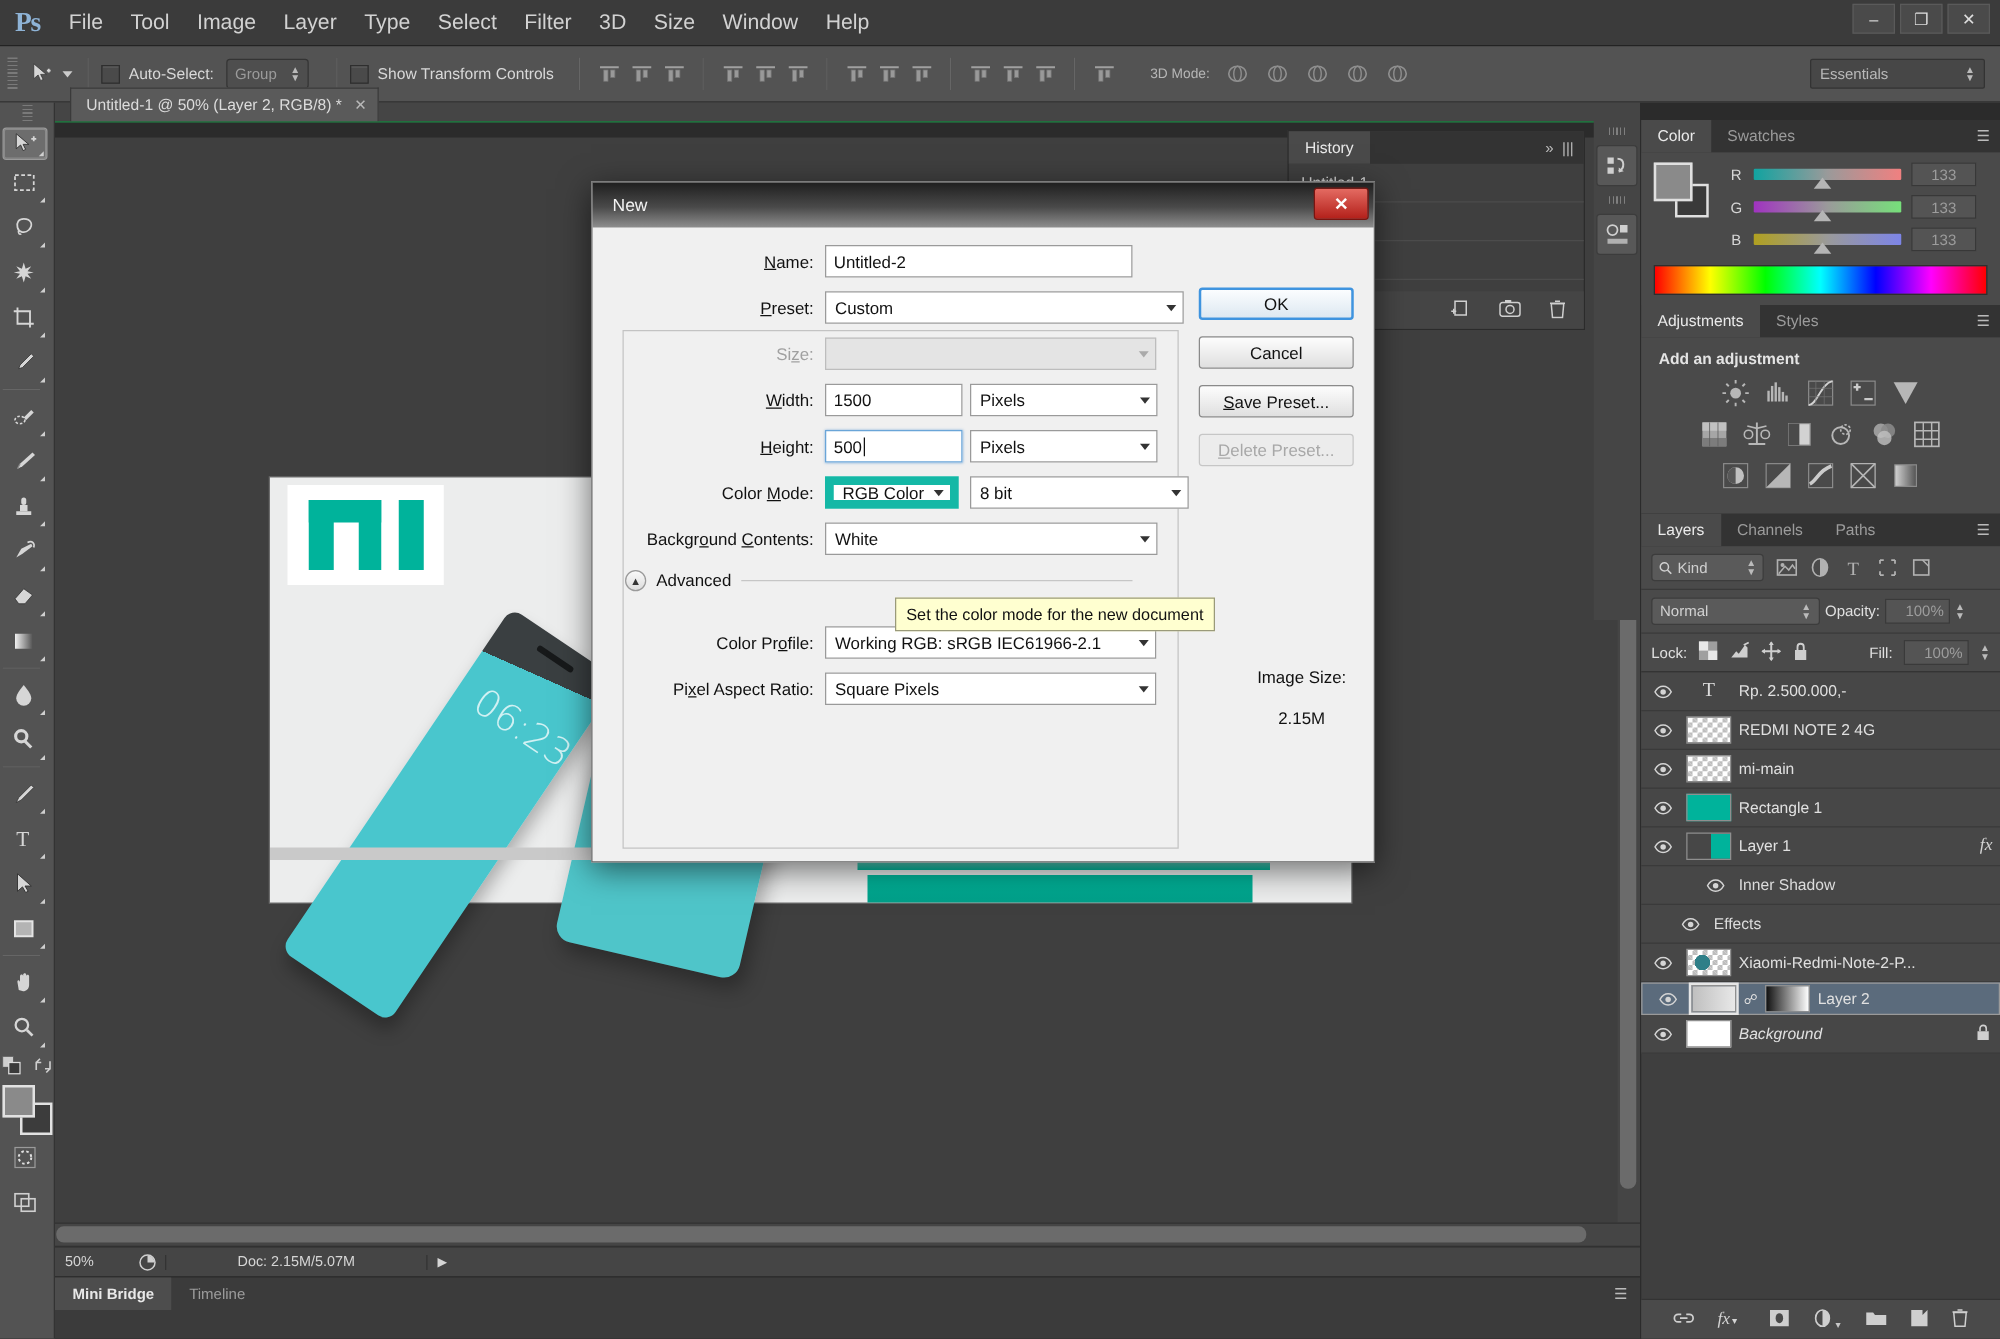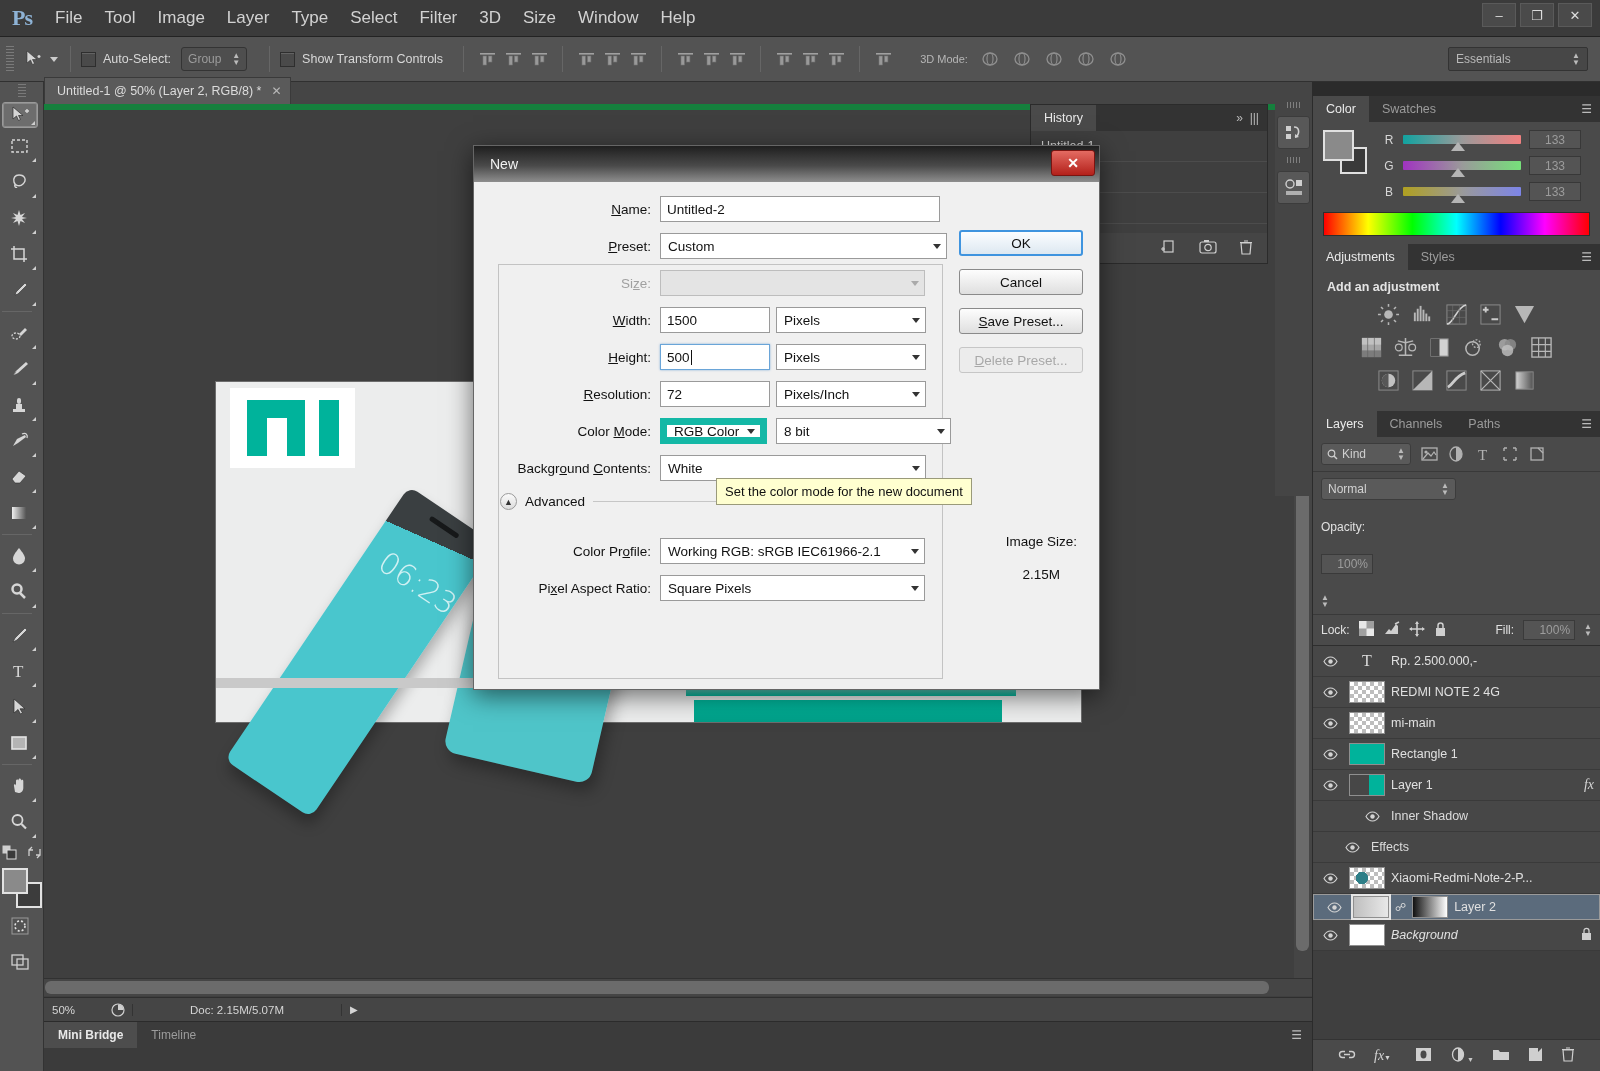--- a/index.html
+++ b/index.html
@@ -94,23 +94,23 @@
             border-bottom:1px solid #666; }
   .fgbg { position:relative; width:40px; height:40px; margin-top:4px; }
   .fgbg .sw1 { position:absolute; left:0; top:0; width:26px;height:26px;
       background:#8a8a8a; border:2px solid #e2e2e2; }
   .fgbg .sw2 { position:absolute; left:14px; top:14px; width:26px;height:26px;
       background:#3c3c3c; border:2px solid #e2e2e2; }
   .swap-row { display:flex; align-items:center; gap:10px; height:24px; }
 
   
   .tabstrip {
-    position:absolute; left:44px; top:82px; width:1268px; height:28px;
-    background:#454545; border-bottom:6px solid #15803d;
-    display:flex; align-items:flex-end;
+    position:absolute; left:44px; top:82px; width:1268px; height:16px;
+    background:#454545; border-bottom:1px solid #15803d;
+    display:flex; align-items:flex-end;padding-left:12px;
   }
   .doctab {
     height:27px; background:#5a5a5a; border:1px solid #3a3a3a; border-bottom:none;
     display:flex; align-items:center; padding:0 8px 0 12px; gap:10px;
     color:#dcdcdc; font-size:12.5px;
   }
   .doctab .x { color:#b9b9b9; font-size:12px; }
 
   
   .canvasarea {
@@ -246,22 +246,22 @@
              opacity:.82; }
 
   
   .filterrow { display:flex; align-items:center; gap:6px; padding:6px 8px;
                background:#4a4a4a; border-bottom:1px solid #393939; }
   .kindbox { width:90px; height:22px; background:#5a5a5a; border:1px solid #3c3c3c;
              border-radius:3px; display:flex; align-items:center; gap:5px; padding:0 5px;
              color:#cfcfcf; font-size:12px; justify-content:space-between; }
   .f-ico { width:24px; height:22px; display:flex; align-items:center; justify-content:center;
            opacity:.78; }
-  .moderow { display:flex; align-items:flex-start; gap:20px; padding:6px 8px;
-             background:#4a4a4a; border-bottom:1px solid #393939;flex-direction:column; }
+  .moderow { display:flex; align-items:center; gap:4px; padding:6px 8px;
+             background:#4a4a4a; border-bottom:1px solid #393939; }
   .modebox { width:135px; height:22px; background:#5a5a5a; border:1px solid #3c3c3c;
              border-radius:3px; display:flex; align-items:center; justify-content:space-between;
              padding:0 6px; color:#d2d2d2; font-size:12px; }
   .pctbox { width:52px; height:20px; background:#545454; border:1px solid #3a3a3a;
             color:#9d9d9d; font-size:12px; text-align:right; line-height:19px; padding-right:4px; }
   .lockrow { display:flex; align-items:center; gap:9px; padding:5px 8px;
              background:#4a4a4a; border-bottom:1px solid #2e2e2e; }
 
   .layerlist { background:#474747; }
   .layerrow {
@@ -1265,21 +1265,21 @@
     <div class="dlg-close">
       <span>✕</span>
     </div>
 
     <div class="dlg-body">
 
       <div class="fieldset"></div>
 
       <div class="frm-row" style="position:relative;z-index:5">
         <div class="frm-lbl"><span class="u">N</span>ame:</div>
-        <div class="inp" style="width:280px">Untitled-2</div>
+        <div class="inp" style="width:246px">Untitled-2</div>
       </div>
 
       <div class="frm-row" style="position:relative;z-index:5">
         <div class="frm-lbl"><span class="u">P</span>reset:</div>
         <div class="sel" style="width:287px">
           <span>Custom</span>
           <span class="caret"></span>
         </div>
       </div>
 
@@ -1302,28 +1302,20 @@
 
       <div class="frm-row" style="position:relative;z-index:5">
         <div class="frm-lbl"><span class="u">H</span>eight:</div>
         <div class="inp focus" style="width:110px"><span>500</span><span style="border-left:1px solid #111;margin-left:1px">&nbsp;</span></div>
         <div class="sel" style="width:150px;margin-left:6px">
           <span>Pixels</span>
           <span class="caret"></span>
         </div>
       </div>
 
-      <div class="frm-row" style="position:relative;z-index:5">
-        <div class="frm-lbl"><span class="u">R</span>esolution:</div>
-        <div class="inp" style="width:110px">72</div>
-        <div class="sel" style="width:150px;margin-left:6px">
-          <span>Pixels/Inch</span>
-          <span class="caret"></span>
-        </div>
-      </div>
 
       <div class="frm-row" style="position:relative;z-index:5">
         <div class="frm-lbl">Color <span class="u">M</span>ode:</div>
         <div class="sel focus" style="width:107px">
           <span>RGB Color</span>
           <span class="caret"></span>
         </div>
         <div class="sel" style="width:175px;margin-left:9px">
           <span>8 bit</span>
           <span class="caret"></span>

